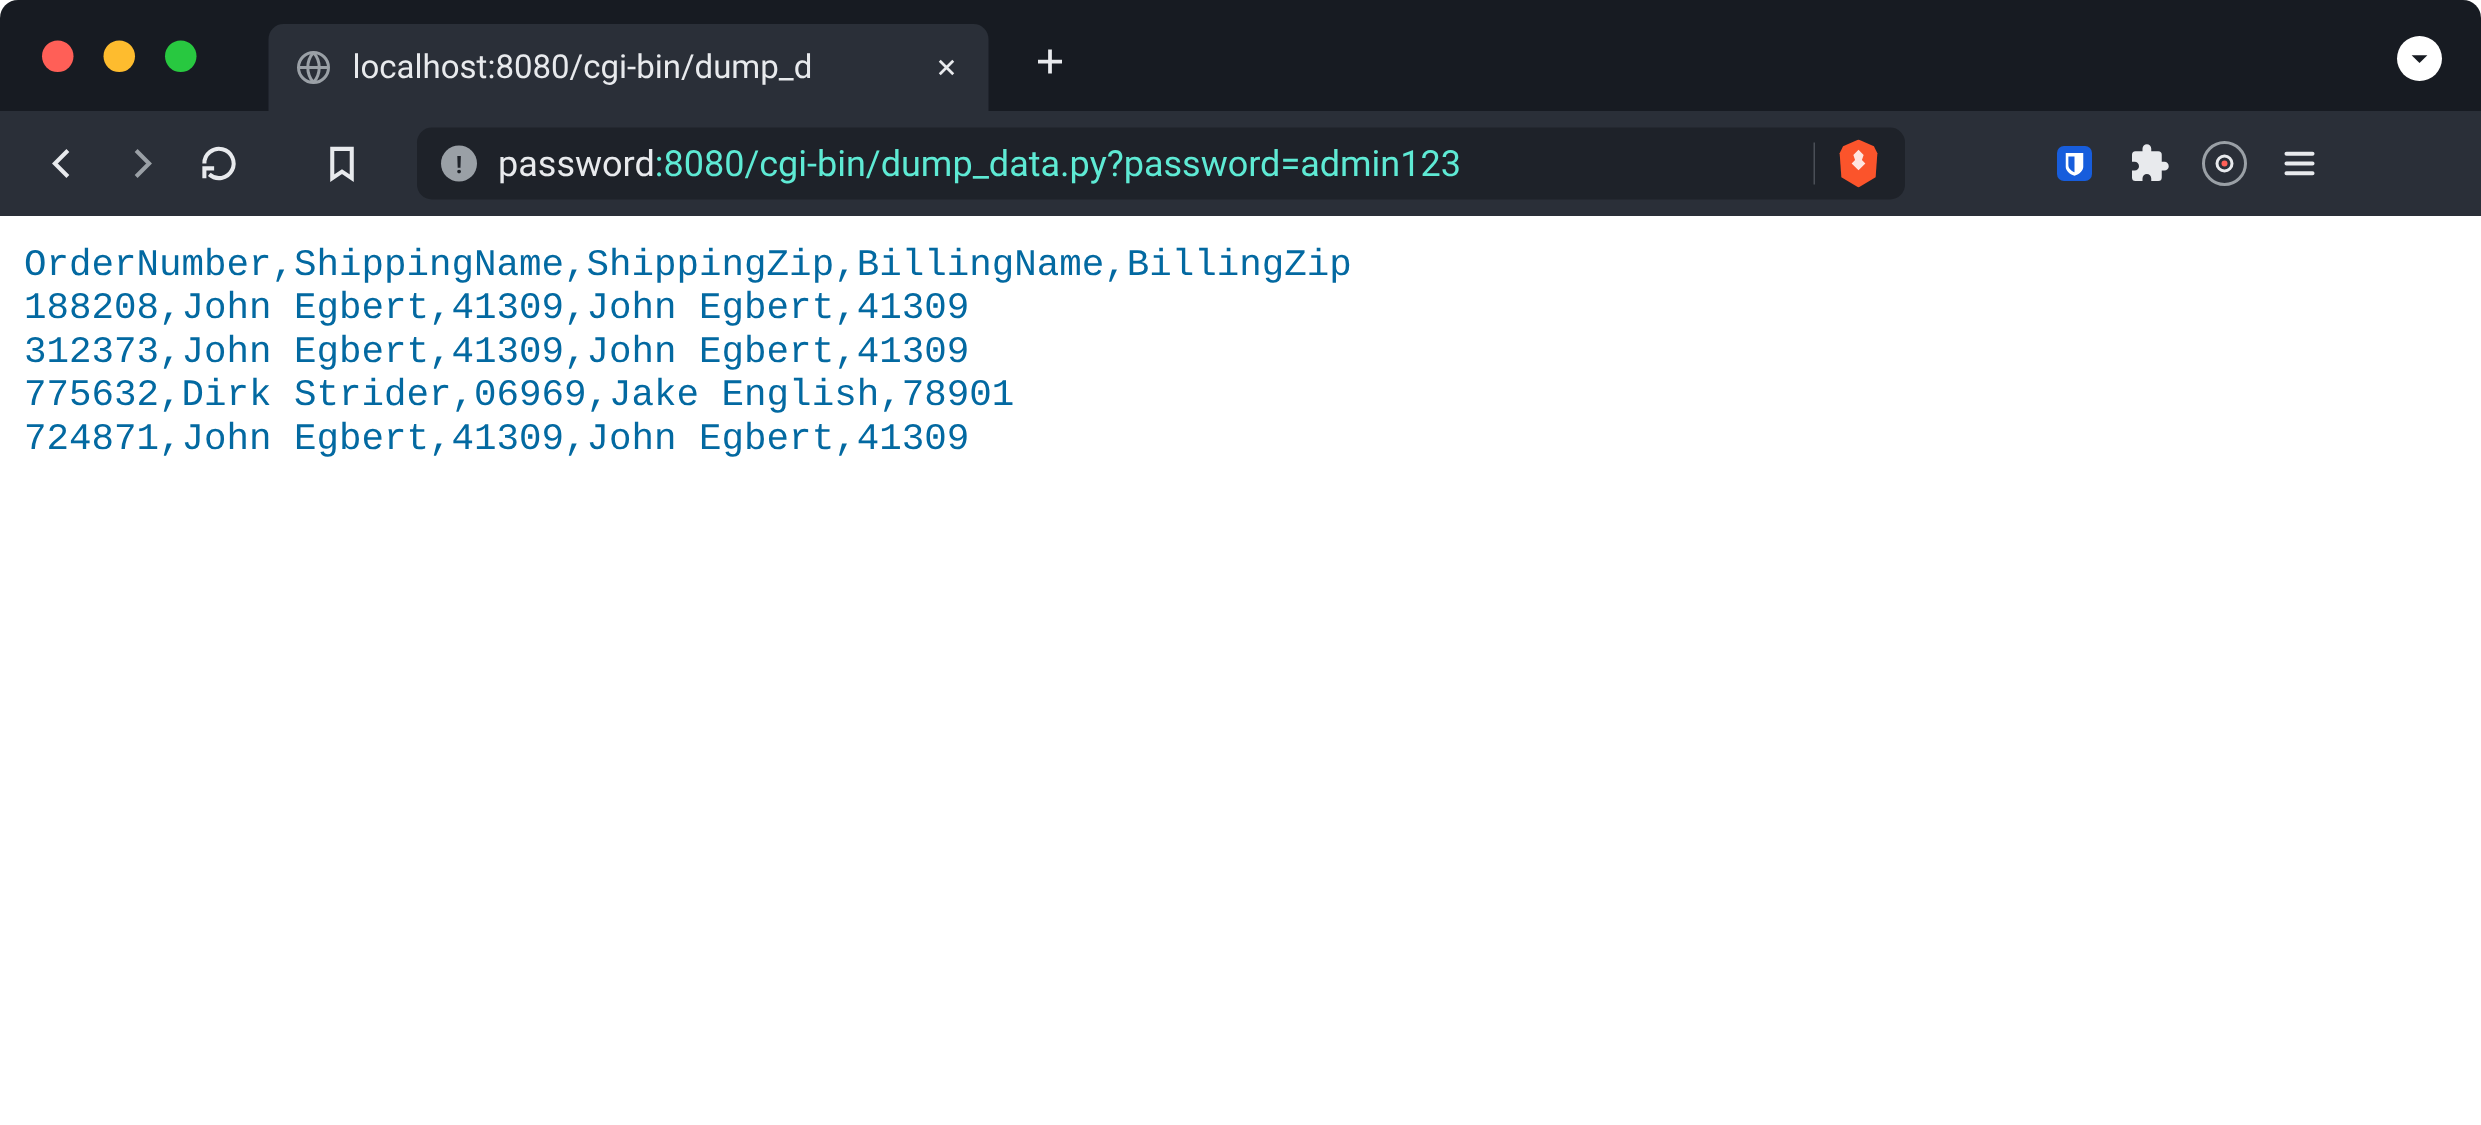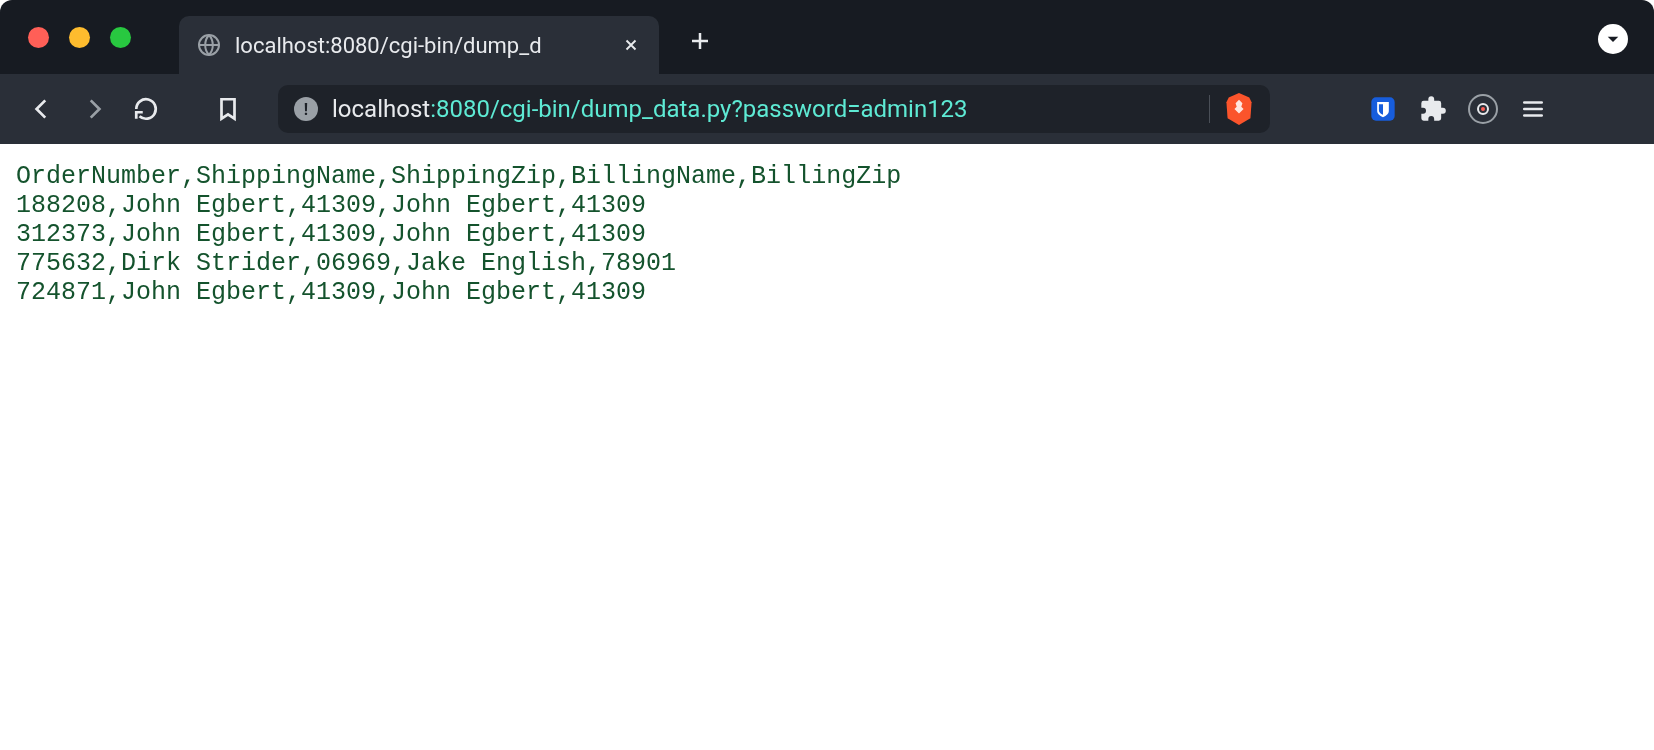--- a/index.html
+++ b/index.html
@@ -229,21 +229,21 @@
     .content {
       background: #fff;
       padding: 18px 16px;
     }
     
     .csv {
       font-family: "Courier New", Courier, monospace;
       font-size: 25px;
       line-height: 1.16;
       white-space: pre;
-      color: #14532d;
+      color: #0369a1;
     }
     
     .right-top-account {
       position:absolute;
       top: 24px;
       right: 26px;
       width: 30px;
       height: 30px;
       border-radius: 50%;
       background:#fff;
@@ -311,21 +311,21 @@
 
     <div class="nav-btn active bookmark-btn">
       <svg viewBox="0 0 24 24" fill="none" stroke="currentColor" stroke-width="2.5">
         <path d="M6 3h12v18l-6-4-6 4V3z"></path>
       </svg>
     </div>
 
     <div class="address-bar">
       <div class="info-icon">!</div>
       <div class="url">
-        <span class="url-host">localhost</span>
+        <span class="url-host">password</span>
           <span class="url-path">:8080/cgi-bin/dump_data.py?password=admin123</span>
       </div>
       <div class="address-right">
         <div class="divider"></div>
         <div class="brave-icon">
           <svg viewBox="0 0 24 28" width="30" height="32">
             <path fill="#fb542b" d="M12 0l9 4 2 4-1 14-10 6-10-6L1 8l2-4 9-4z"></path>
             <path fill="#fff" d="M12 6l-3 3 1 3-2 2 4 4 4-4-2-2 1-3-3-3z" opacity="0.85"></path>
           </svg>
         </div>

